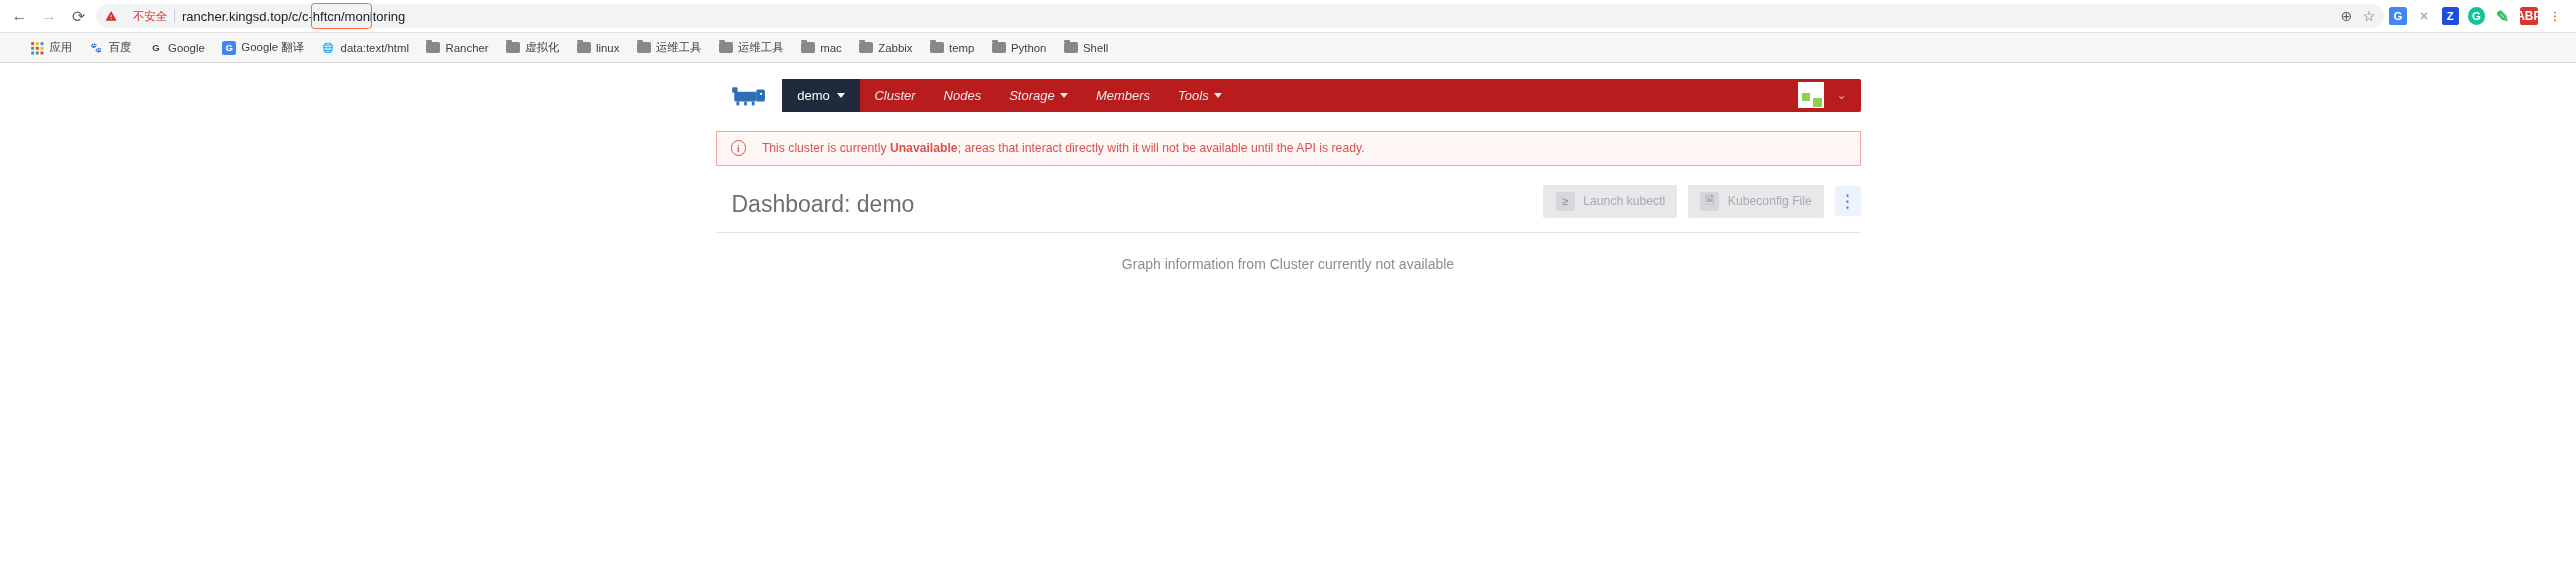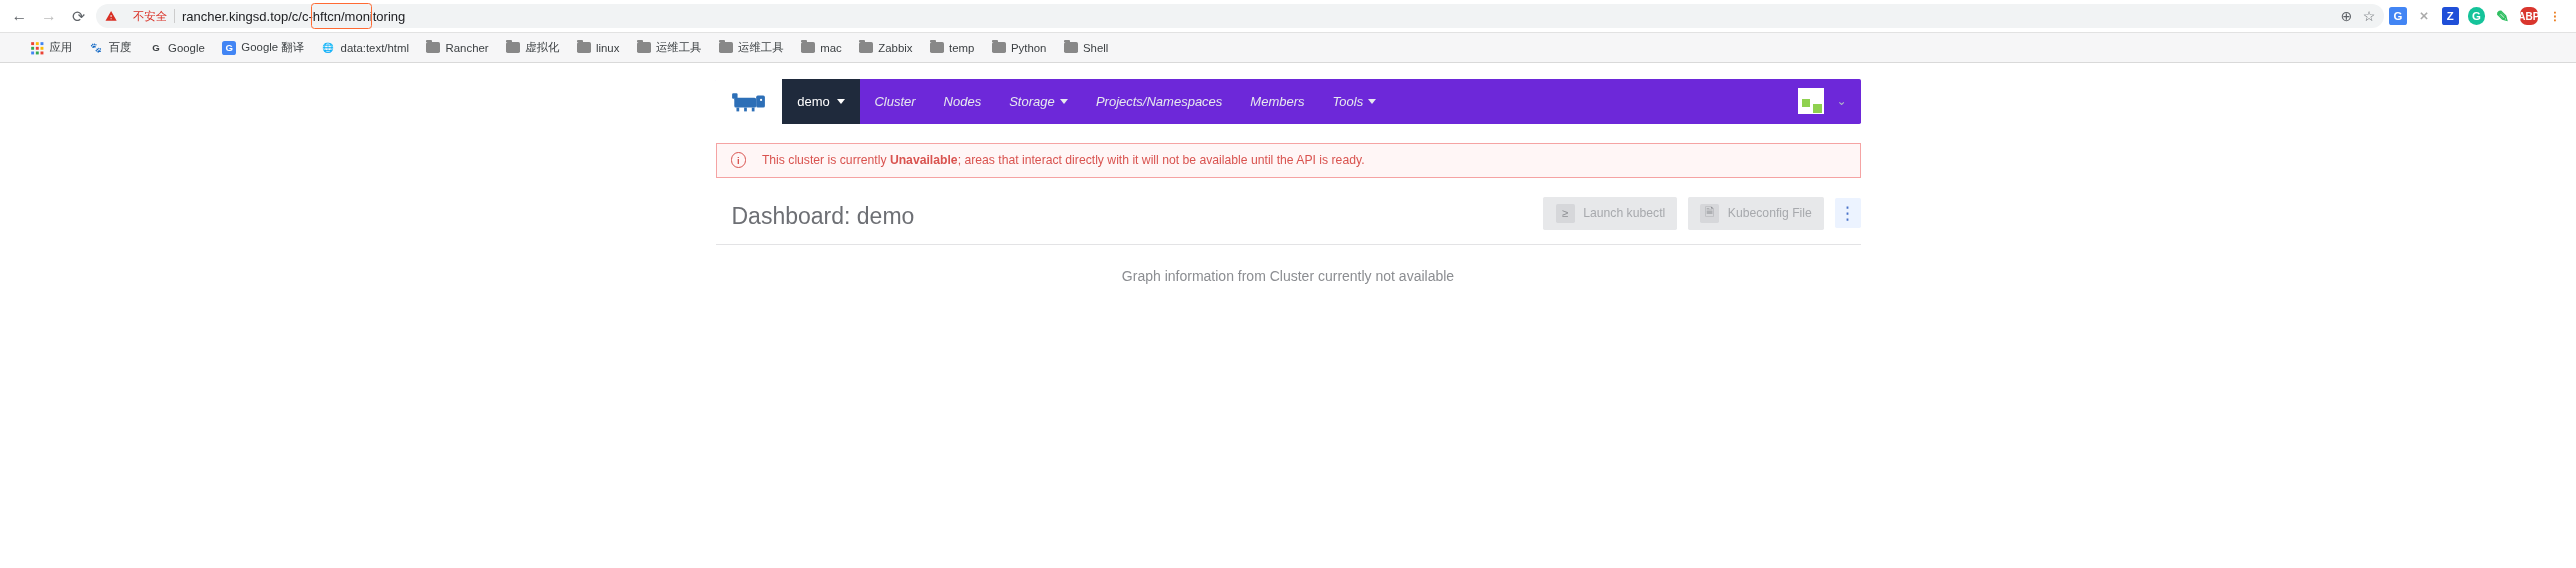--- a/index.html
+++ b/index.html
@@ -21,21 +21,21 @@
     
     .bm-bar { height:30px; display:flex; align-items:center; padding:0 25px; gap:7px; background:#f6f6f7; border-bottom:0.9px solid #d9d9d9; font-size:11.4px; color:#3c4043; }
     .bm-item { display:flex; align-items:center; gap:5.2px; padding:3.5px 5.2px; border-radius:3.5px; }
     .bm-folder { width:14px; height:10.5px; background:#888; border-radius:1.7px; position:relative; }
     .bm-folder::before { content:""; position:absolute; top:-2.6px; left:0; width:6.1px; height:2.6px; background:#888; border-radius:0.9px 0.9px 0 0; }
 
     
     .page { padding: 0; }
     .content-wrap { max-width: 1145px; margin: 0 auto; padding: 0 0 35px 0; }
 
-    .topnav { display:flex; align-items:stretch; background:#6d28d9; height:45px; margin-top:15.7px; border-radius:1.7px; overflow:visible; }
+    .topnav { display:flex; align-items:stretch; background:#b91c1c; height:33px; margin-top:15.7px; border-radius:1.7px; overflow:visible; }
     .logo-box { width:66px; display:flex; align-items:center; justify-content:center; background:#fff; position:relative; }
     .cow { width:35px; height:26px; }
     .cluster-pill { background:#1f2a3c; color:#fff; display:flex; align-items:center; padding:0 15.7px; gap:7px; font-size:13px; }
     .nav-link { color:#e6e9ee; padding:0 14px; font-size:13px; display:flex; align-items:center; gap:5.2px; height:100%;font-style:italic; }
     .spacer { flex:1; }
     .user-box { display:flex; align-items:center; padding:0 8.7px; gap:7px; }
     .avatar { width:26px; height:26px; background:#fff; position:relative; }
     .avatar::before, .avatar::after { content:""; position:absolute; background:#8fd14f; }
     .avatar::before { width:8.7px; height:8.7px; left:3.5px; top:10.5px; }
     .avatar::after { width:8.7px; height:8.7px; right:2.6px; bottom:1.7px; }
@@ -80,21 +80,21 @@
       <span style="font-size:14px;color:#5f6368;">⊕</span>
       <span style="font-size:14px;color:#5f6368;">☆</span>
     </span>
   </div>
   <div class="chrome-ext">
     <span class="ext-ic" style="background:#4285f4;color:#fff;">G</span>
     <span class="ext-ic" style="color:#aaa;">✕</span>
     <span class="ext-ic" style="background:#1f4fd8;color:#fff;">Z</span>
     <span class="ext-ic" style="background:#15c39a;color:#fff;border-radius:50%;">G</span>
     <span class="ext-ic" style="color:#2dbe60;font-size:15.7px;">✎</span>
-    <span class="ext-ic" style="background:#d9362e;color:#fff;font-size:10px;border-radius:7px;">ABP</span>
+    <span class="ext-ic" style="background:#d9362e;color:#fff;font-size:12px;">ABP</span>
     <span class="ext-ic" style="color:#e8710a;">⋮</span>
   </div>
 </div>
 
 <div class="bm-bar">
   <div class="bm-item">
     <svg width="14" height="14" viewBox="0 0 24 24">
       <rect x="2" y="2" width="5" height="5" fill="#ea4335"></rect>
         <rect x="10" y="2" width="5" height="5" fill="#fbbc05"></rect>
         <rect x="18" y="2" width="5" height="5" fill="#4285f4"></rect>
@@ -188,23 +188,20 @@
           <span>Cluster</span>
         </div>
         <div class="nav-link">
           <span>Nodes</span>
         </div>
         <div class="nav-link">
           <span>Storage</span>
           <span class="chev"></span>
         </div>
         <div class="nav-link">
-          <span>Projects/Namespaces</span>
-        </div>
-        <div class="nav-link">
           <span>Members</span>
         </div>
         <div class="nav-link">
           <span>Tools</span>
           <span class="chev"></span>
         </div>
       <div class="spacer"></div>
       <div class="user-box">
         <div class="avatar"></div>
         <span class="user-chev">⌄</span>

